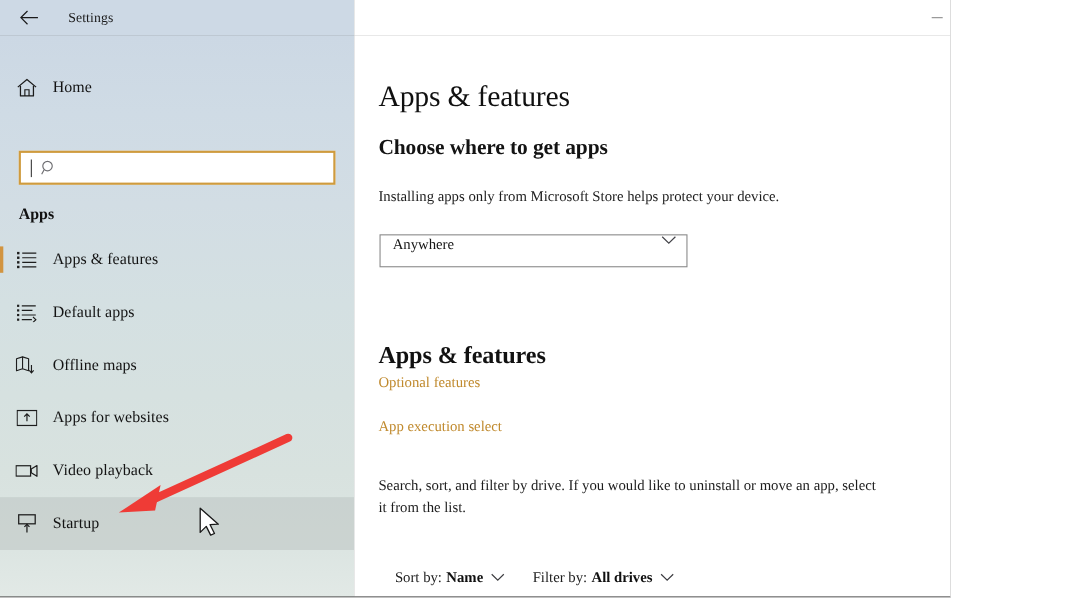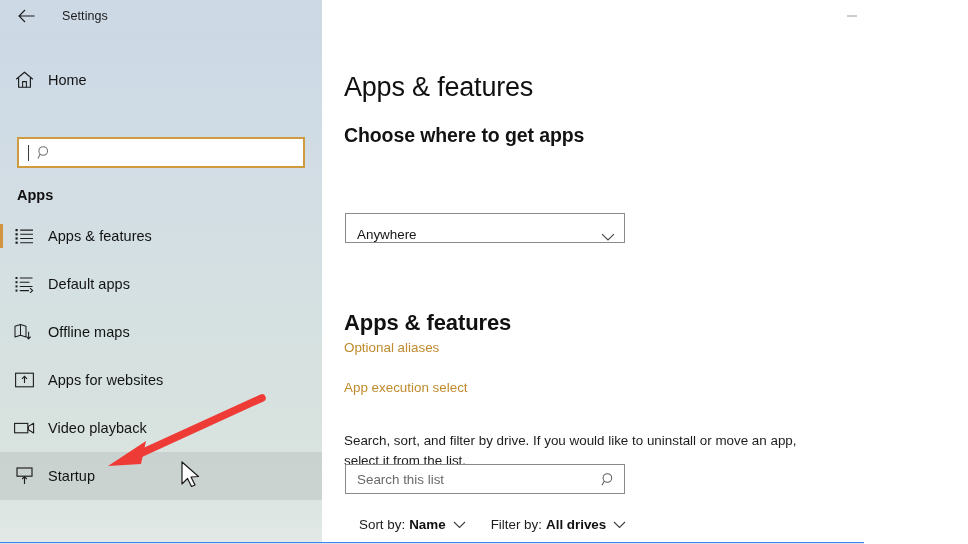--- a/index.html
+++ b/index.html
@@ -8,22 +8,23 @@
     width: 968px; height: 544px;
     overflow: hidden;
     font-family: "Liberation Sans", sans-serif;
     background: #ffffff;
   }
 
   #app {
     position: relative;
     width: 864px;
     height: 544px;
-    background: #3b82f6;
+    background: #737373;
     overflow: hidden;
+    font-family: Liberation Serif, serif;
   }
 
   
   #titlebar {
     position: absolute;
     left: 0; top: 0;
     width: 968px; height: 32px;
     z-index: 40;
   }
   #titlebar-left {
@@ -194,21 +195,21 @@
     left: 22px; top: 126px;
     font-size: 13.4px;
     color: #1d1d1d;
   }
   #store-select {
     position: absolute;
     left: 23px; top: 181px;
     width: 280px; height: 30px;
     border: 1px solid #8a8a8a;
     background: #ffffff;
-    display: flex; align-items: flex-end;
+    display: flex; align-items: flex-start;
   }
   #store-select-value {
     flex: 1;
     font-size: 13.4px;
     color: #161616;
     padding-left: 11px;
   }
   #store-select-chevron {
     width: 32px;
     display: flex; align-items: center; justify-content: center;
@@ -444,47 +445,39 @@
     </div>
   </div>
 
   <div id="main">
     <div id="main-inner">
 
       <h1 id="page-title">Apps &amp; features</h1>
 
       <h2 id="h-choose">Choose where to get apps</h2>
 
+      <p id="p-installing">Installing apps only from Microsoft Store helps protect your device.</p>
 
       <div id="store-select">
         <span id="store-select-value">Anywhere</span>
         <span id="store-select-chevron">
           <svg width="14" height="9" viewBox="0 0 14 9">
             <path d="M1 1.2 L7 7 L13 1.2" fill="none" stroke="#44444a" stroke-width="1.1"></path>
           </svg>
         </span>
       </div>
 
       <h2 id="h-apps-features">Apps &amp; features</h2>
 
-      <a class="link-row" id="link-optional">Optional aliases</a>
+      <a class="link-row" id="link-optional">Optional features</a>
 
       <a class="link-row" id="link-aliases">App execution select</a>
 
       <p id="p-search-sort">Search, sort, and filter by drive. If you would like to uninstall or move an app, select it from the list.</p>
 
-      <div id="list-search">
-        <span id="list-search-placeholder">Search this list</span>
-        <span id="list-search-icon">
-          <svg width="15" height="15" viewBox="0 0 15 15">
-            <circle cx="6.4" cy="6.0" r="4.3" fill="none" stroke="#5e5e62" stroke-width="1.05"></circle>
-            <path d="M3.3 9.3 L1.0 13.2" stroke="#5e5e62" stroke-width="1.05"></path>
-          </svg>
-        </span>
-      </div>
 
       <div id="filters-row">
         <div class="filter-group" id="filter-group-sort">
           <span class="filter-prefix">Sort by:</span>
           <span class="filter-value">Name</span>
           <span class="filter-chevron">
             <svg width="13" height="8" viewBox="0 0 13 8">
               <path d="M1 1 L6.5 6.4 L12 1" fill="none" stroke="#3e3e42" stroke-width="1.1"></path>
             </svg>
           </span>

